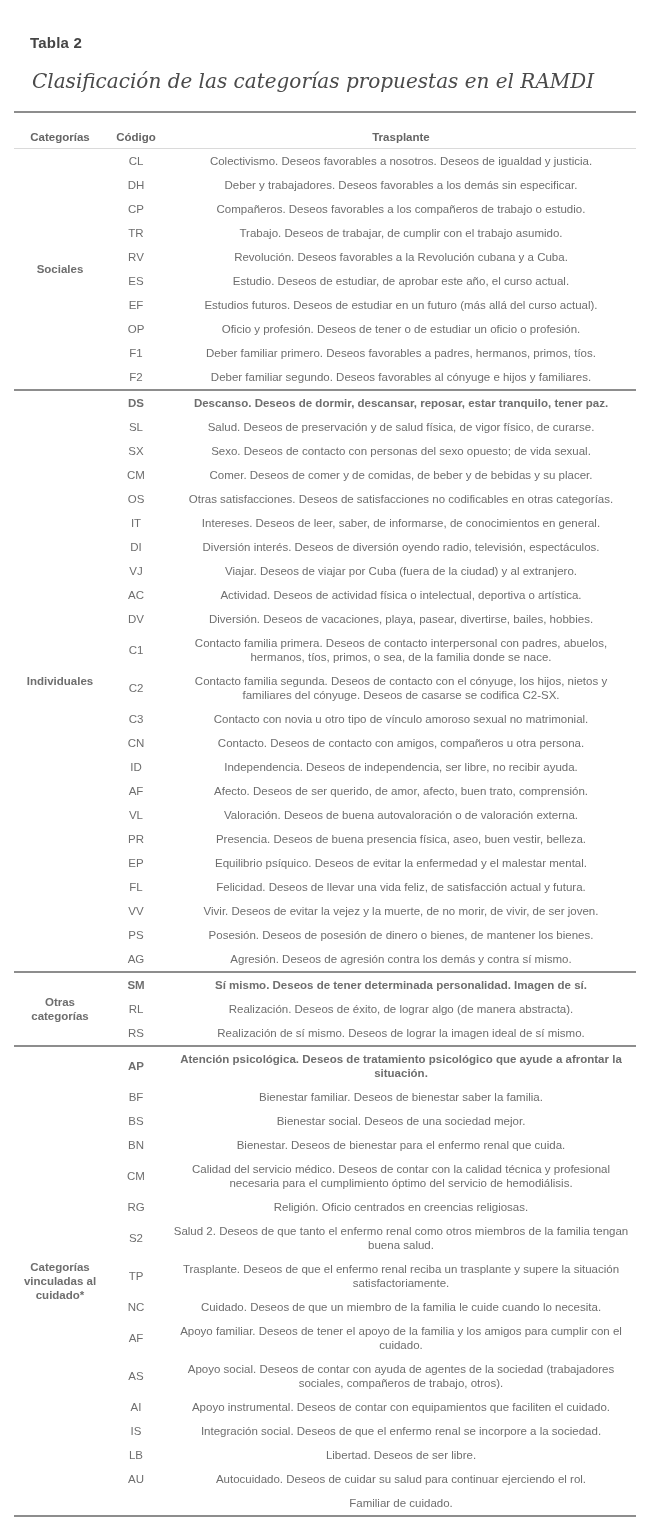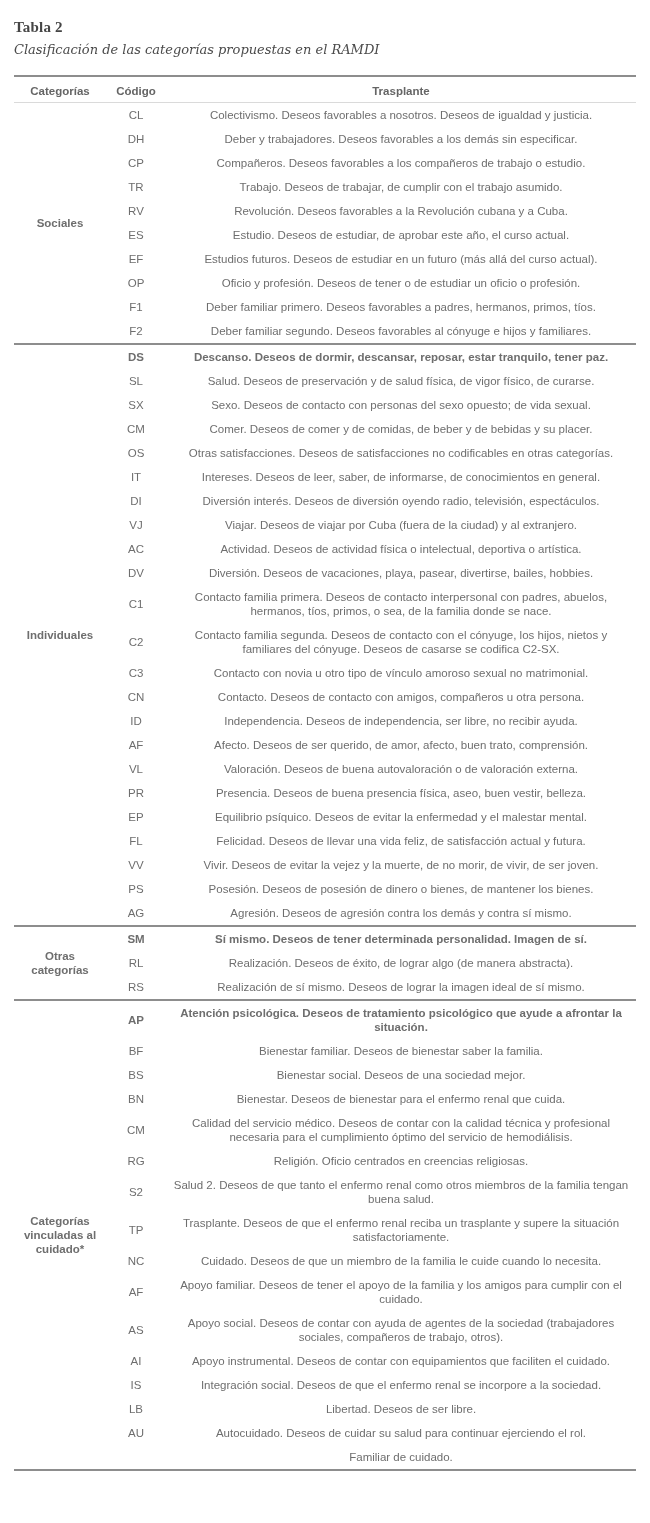--- a/index.html
+++ b/index.html
@@ -1,21 +1,21 @@
 <!DOCTYPE html>
 <html><head>
 <meta charset="utf-8">
 <style>
   html,body{margin:0;padding:0;background:#ffffff;}
   body{width:650px;font-family:"Liberation Sans",sans-serif;}
   .page{padding:18px 14px 24px 14px;box-sizing:border-box;width:650px;}
-  .title{font-family:Liberation Serif, serif;font-weight:700;font-size:15px;line-height:1.25;color:#454545;margin:0;letter-spacing:.2px;}
-  .subtitle{font-family:"DejaVu Serif",serif;font-style:italic;font-weight:400;font-size:13px;line-height:1.25;color:#4a4a4a;margin:5px 0 0 0;}
+  .title{font-family:Liberation Sans, sans-serif;font-weight:700;font-size:15px;line-height:1.25;color:#454545;margin:16px;letter-spacing:.2px;}
+  .subtitle{font-family:"DejaVu Serif",serif;font-style:italic;font-weight:400;font-size:20px;line-height:1.25;color:#4a4a4a;margin:5px 0 0 18px;}
   table.ramdi{width:100%;border-collapse:collapse;margin-top:17px;border-top:2px solid #8d8d8d;border-bottom:2px solid #8d8d8d;}
-  table.ramdi th{font-size:11.5px;line-height:13px;font-weight:700;color:#656565;text-align:center;padding:8px 2px 4px 2px;border-bottom:1px solid #dadada;}
+  table.ramdi th{font-size:11.5px;line-height:13px;font-weight:700;color:#656565;text-align:center;padding:18px 2px 4px 2px;border-bottom:1px solid #dadada;}
   th.col-cat{width:88px;}
   th.col-code{width:56px;}
   table.ramdi td{font-size:11.5px;line-height:14px;color:#6e6e6e;text-align:center;vertical-align:middle;padding:5px 3px;}
   td.cat{font-weight:700;color:#656565;padding-left:0;padding-right:6px;}
   tr.group-start td{border-top:2px solid #8d8d8d;font-weight:bold;}
   .source{margin-top:15px;text-align:center;font-size:11px;line-height:14px;color:#6e6e6e;}
 </style>
 </head>
 <body>
 

